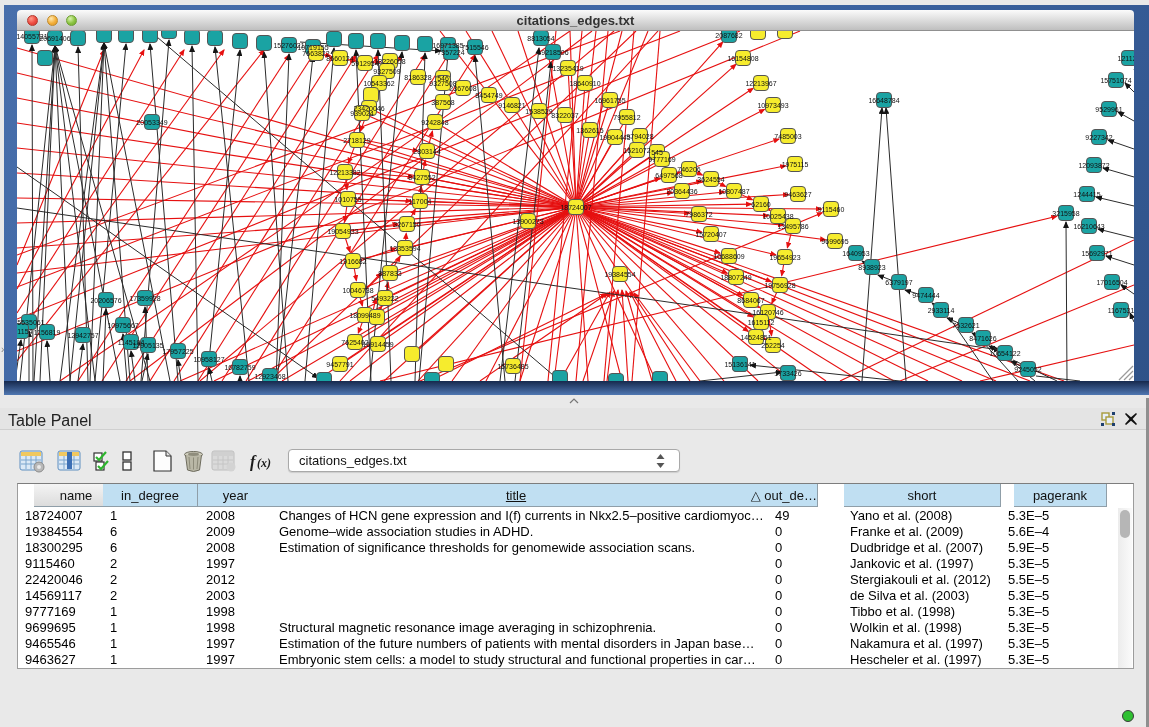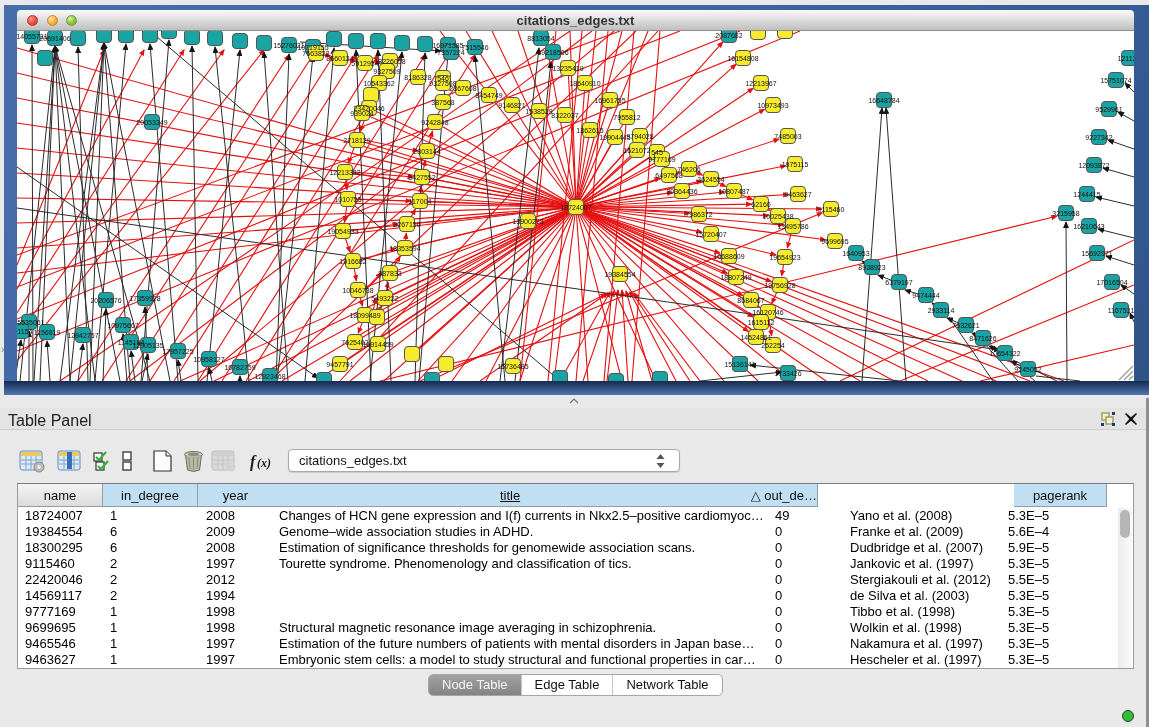--- a/index.html
+++ b/index.html
@@ -28,24 +28,24 @@
 #tpbody { position:absolute; left:0; top:430px; width:1149px; height:270px; background:#e9e9e9; }
 #toolbar { position:absolute; left:14px; top:20px; height:26px; }
 #combo { position:absolute; left:288px; top:19px; width:392px; height:23px; background:#fff;
   border:1px solid #a9a9a9; border-radius:4px; font-size:13px; color:#111; line-height:21px;
   padding-left:10px; box-shadow:0 1px 1px rgba(0,0,0,.12); }
 
 #tbl { position:absolute; left:17px; top:53px; width:1117px; height:186px; background:#fff; border:1px solid #9c9c9c; border-top:1px solid #7d7d7d;}
 #thead { position:absolute; left:0; top:0; width:1103px; height:23px; font-size:13px; color:#111; }
 #thead div { position:absolute; top:0; height:23px; line-height:23px; text-align:center;
   background:#c0dff2; border-right:1px solid #8f9ea8; border-bottom:1px solid #8f9ea8; }
-#thead .h0 { left:0; width:85px; background:linear-gradient(#f4f4f4,#dcdcdc); border-right:1px solid #9c9c9c; }
+#thead .h0 { left:16px; width:85px; background:linear-gradient(#f4f4f4,#dcdcdc); border-right:1px solid #9c9c9c; }
 #thead .h1 { left:85px; width:95px; }
 #thead .h2 { left:180px; width:76px; }
-#thead .h3 { left:245px; width:495px;text-decoration:underline; }
+#thead .h3 { left:251px; width:495px;text-decoration:underline; }
 #thead .h4 { left:725px; width:75px; text-align:right; padding-left:5px; }
 #thead .h5 { left:826px; width:157px; }
 #thead .h6 { left:996px; width:93px; }
 #tbody { position:absolute; left:0; top:24px; width:1103px; font-size:13px; color:#000; }
 .tr { position:relative; height:16px; line-height:16px; white-space:nowrap; }
 .tr div { position:absolute; top:0; height:16px; overflow:hidden; }
 .c0 { left:7px; width:78px; }
 .c1 { left:92px; width:88px; }
 .c2 { left:188px; width:68px; }
 .c3 { left:261px; width:490px; }
@@ -720,20 +720,21 @@
         <path d="M4.5,14 L8.5,9 H0.5 Z" fill="#555"></path>
     </svg>
   </div>
   <div id="tbl">
     <div id="thead">
       <div class="h0">name</div>
         <div class="h1">in_degree</div>
         <div class="h2">year</div>
       <div class="h3">title</div>
         <div class="h4">△ out_de…</div>
+        <div class="h5">short</div>
       <div class="h6">pagerank</div>
     </div>
     <div id="tbody">
 <div class="tr">
           <div class="c0">18724007</div>
           <div class="c1">1</div>
           <div class="c2">2008</div>
           <div class="c3">Changes of HCN gene expression and I(f) currents in Nkx2.5–positive cardiomyoc…</div>
           <div class="c4">49</div>
           <div class="c5">Yano et al. (2008)</div>
@@ -754,37 +755,36 @@
           <div class="c2">2008</div>
           <div class="c3">Estimation of significance thresholds for genomewide association scans.</div>
           <div class="c4">0</div>
           <div class="c5">Dudbridge et al. (2007)</div>
           <div class="c6">5.9E–5</div>
         </div>
 <div class="tr">
           <div class="c0">9115460</div>
           <div class="c1">2</div>
           <div class="c2">1997</div>
-          <div class="c3">Tourette syndrome. Phenomenology and classification of tics.</div>
           <div class="c4">0</div>
           <div class="c5">Jankovic et al. (1997)</div>
           <div class="c6">5.3E–5</div>
         </div>
 <div class="tr">
           <div class="c0">22420046</div>
           <div class="c1">2</div>
           <div class="c2">2012</div>
           <div class="c4">0</div>
           <div class="c5">Stergiakouli et al. (2012)</div>
           <div class="c6">5.5E–5</div>
         </div>
 <div class="tr">
           <div class="c0">14569117</div>
           <div class="c1">2</div>
-          <div class="c2">1994</div>
+          <div class="c2">2003</div>
           <div class="c4">0</div>
           <div class="c5">de Silva et al. (2003)</div>
           <div class="c6">5.3E–5</div>
         </div>
 <div class="tr">
           <div class="c0">9777169</div>
           <div class="c1">1</div>
           <div class="c2">1998</div>
           <div class="c4">0</div>
           <div class="c5">Tibbo et al. (1998)</div>
@@ -814,25 +814,20 @@
           <div class="c2">1997</div>
           <div class="c3">Embryonic stem cells: a model to study structural and functional properties in car…</div>
           <div class="c4">0</div>
           <div class="c5">Hescheler et al. (1997)</div>
           <div class="c6">5.3E–5</div>
         </div>
     </div>
     <div id="vsb">
         <div class="thumb"></div>
       </div>
-  </div>
-  <div id="tabs">
-    <div class="sel">Node Table</div>
-      <div class="mid">Edge Table</div>
-      <div class="last">Network Table</div>
   </div>
 </div>
 <div id="status">
   <div class="m">Memory: OK</div>
     <div class="dot"></div>
 </div>
 <div id="redge"></div>
 <div style="position:absolute;left:1px;top:344px;font-size:10px;color:#888">›</div>
 
 </body></html>

